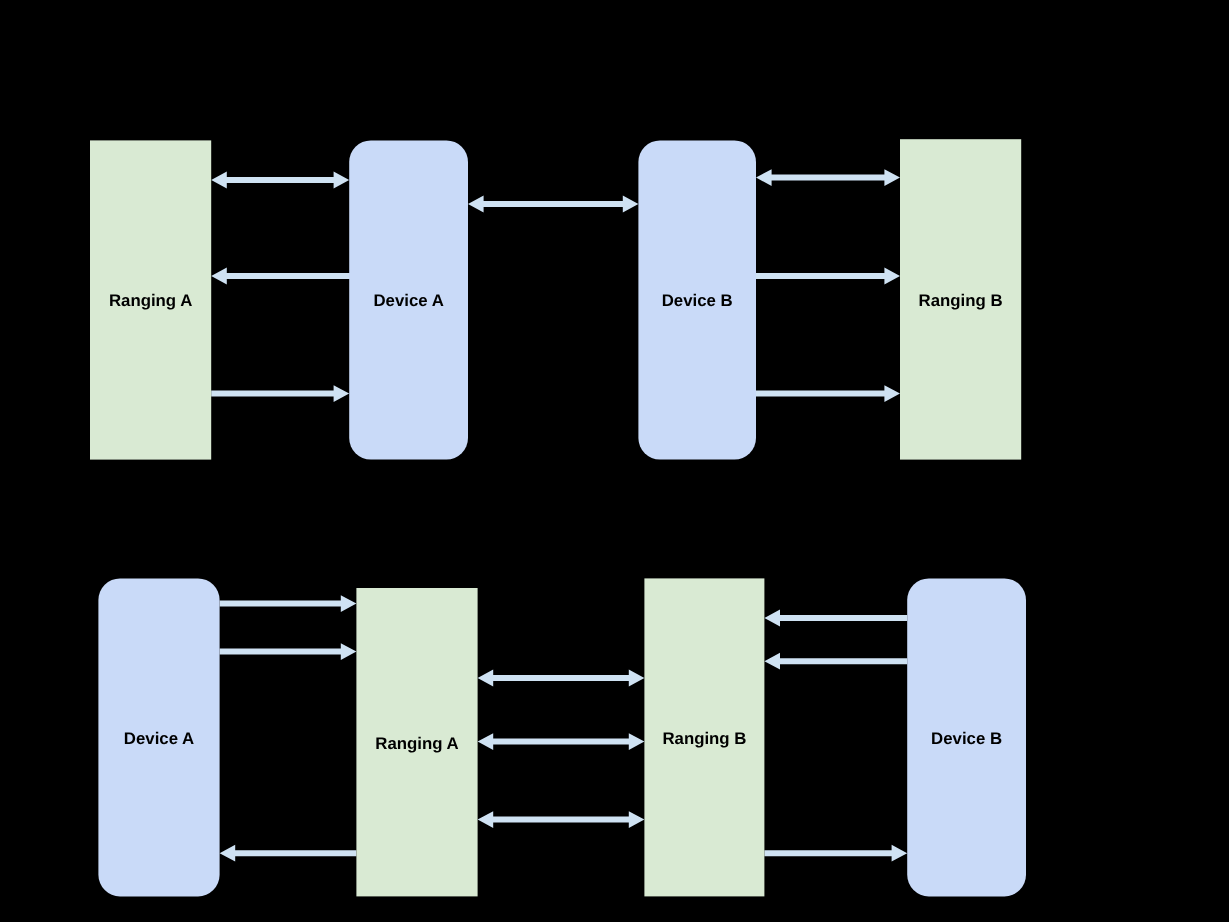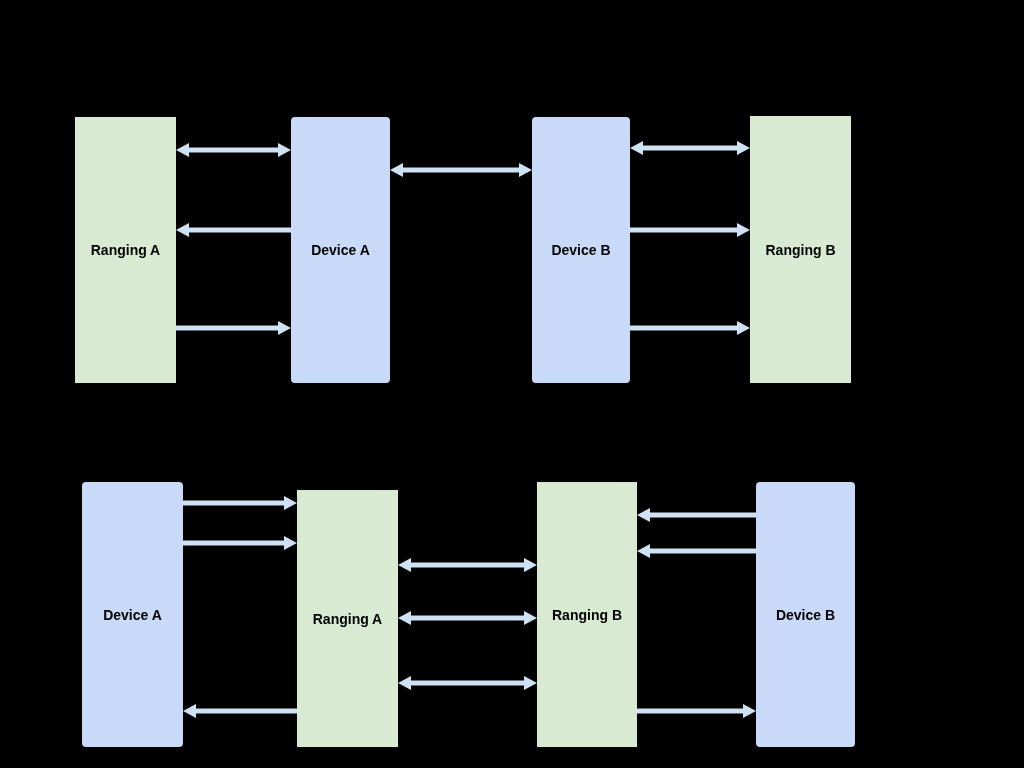--- a/index.html
+++ b/index.html
@@ -21,21 +21,21 @@
     pointer-events: none;
   }
   .node {
     position: absolute;
     display: flex; align-items: center; justify-content: center;
     font-weight: bold; font-size: 14px;
     color: var(--label-color, #000);
     text-align: center;
   }
   .node.ranging { background: var(--ranging-fill, #d9ead3); border-radius: 0; }
-  .node.device  { background: var(--device-fill, #c9daf8); border-radius: 4px; }
+  .node.device  { background: var(--device-fill, #c9daf8); border-radius: 18px; }
 </style>
 </head>
 <body>
 
 <div class="stage">
 
   <svg class="arrows-layer" viewBox="0 0 1024 768" xmlns="http://www.w3.org/2000/svg">
       <polygon points="176,150 189,143 189,147.5 278,147.5 278,143 291,150 278,157 278,152.5 189,152.5 189,157" fill="#cfe2f3"></polygon>
       <polygon points="176,230 189,223 189,227.5 390,227.5 390,232.5 189,232.5 189,237" fill="#cfe2f3"></polygon>
       <polygon points="176,325.5 278,325.5 278,321 291,328 278,335 278,330.5 176,330.5" fill="#cfe2f3"></polygon>

